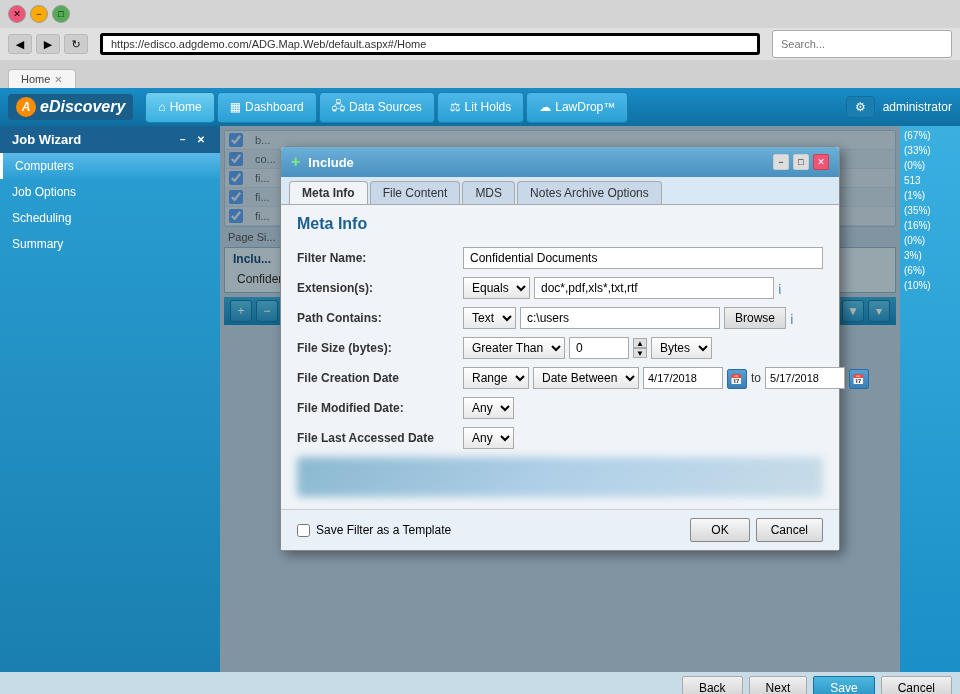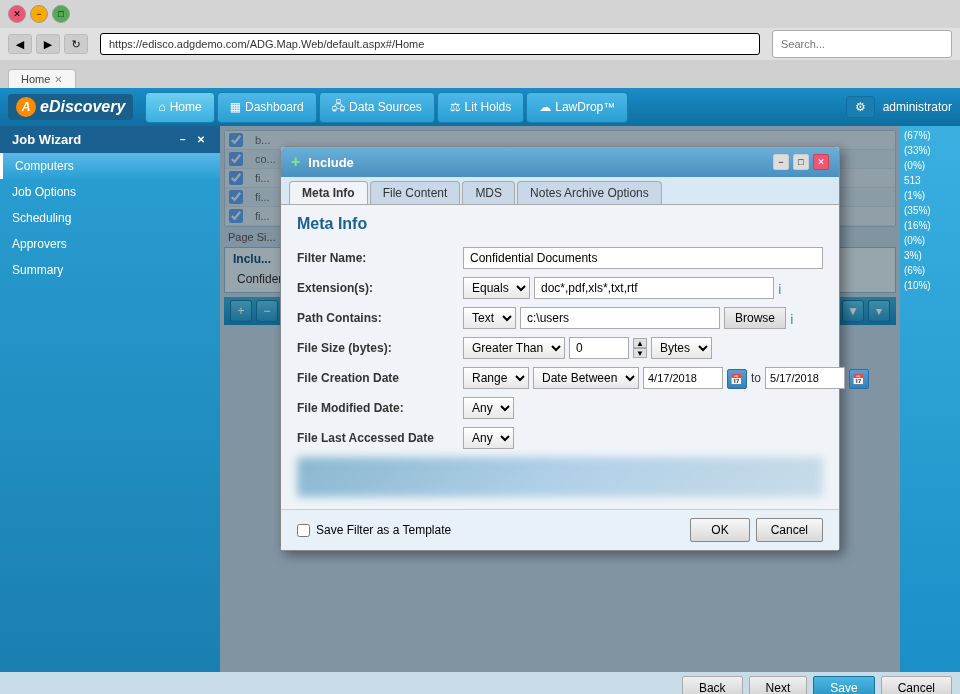--- a/index.html
+++ b/index.html
@@ -3,21 +3,21 @@
   <meta charset="utf-8">
   <style>
     * { box-sizing: border-box; margin: 0; padding: 0; }
     body { font-family: Arial, sans-serif; font-size: 12px; background: #c0d8e8; width: 960px; height: 694px; overflow: hidden; }
     .browser-titlebar { background: #d4d4d4; padding: 4px 8px; display: flex; align-items: center; justify-content: space-between; height: 28px; }
     .browser-controls { display: flex; align-items: center; gap: 4px; }
     .browser-btn { width: 18px; height: 18px; border-radius: 50%; border: 1px solid #999; background: #ccc; cursor: pointer; font-size: 9px; display: flex; align-items: center; justify-content: center; }
     .browser-btn.close { background: #e57; }
     .browser-btn.min { background: #fa0; }
     .browser-btn.max { background: #5a5; }
-    .browser-address-bar { background: #fff; border: 1px solid #000000; border-radius: 3px; padding: 2px 8px; flex: 1; margin: 0 8px; font-size: 11px; color: #333; display: flex; align-items: center; height: 22px; }
+    .browser-address-bar { background: #fff; border: 3px solid #000000; border-radius: 3px; padding: 2px 8px; flex: 1; margin: 0 8px; font-size: 11px; color: #333; display: flex; align-items: center; height: 22px; }
     .browser-search { background: #fff; border: 1px solid #aaa; border-radius: 3px; padding: 2px 8px; width: 180px; font-size: 11px; height: 28px; }
 
     .browser-tabbar { background: #d0d0d0; padding: 4px 8px 0; display: flex; align-items: flex-end; gap: 2px; height: 28px; }
     .browser-tab { background: #e8e8e8; border: 1px solid #bbb; border-bottom: none; border-radius: 4px 4px 0 0; padding: 3px 12px; font-size: 11px; color: #444; cursor: pointer; display: flex; align-items: center; gap: 4px; }
     .browser-tab.active { background: #f5f5f5; }
     .browser-tab-close { font-size: 10px; color: #888; cursor: pointer; }
     .browser-nav { display: flex; align-items: center; padding: 2px 8px; background: #e0e0e0; gap: 4px; }
     .nav-btn { background: #ccc; border: 1px solid #bbb; border-radius: 3px; width: 24px; height: 20px; cursor: pointer; display: flex; align-items: center; justify-content: center; font-size: 11px; }
 
     
@@ -180,23 +180,20 @@
     <div class="sidebar-item active">
       <span>Computers</span>
     </div>
     <div class="sidebar-item">
       <span>Job Options</span>
     </div>
     <div class="sidebar-item">
       <span>Scheduling</span>
     </div>
     <div class="sidebar-item">
-      <span>Approvers</span>
-    </div>
-    <div class="sidebar-item">
       <span>Summary</span>
     </div>
   </div>
 
   <div class="content">
 
     <div class="table-area" style="opacity:0.5;">
       <div class="table-row">
         <input type="checkbox" class="table-checkbox" checked="" style=""> 
           <span>b...</span>

